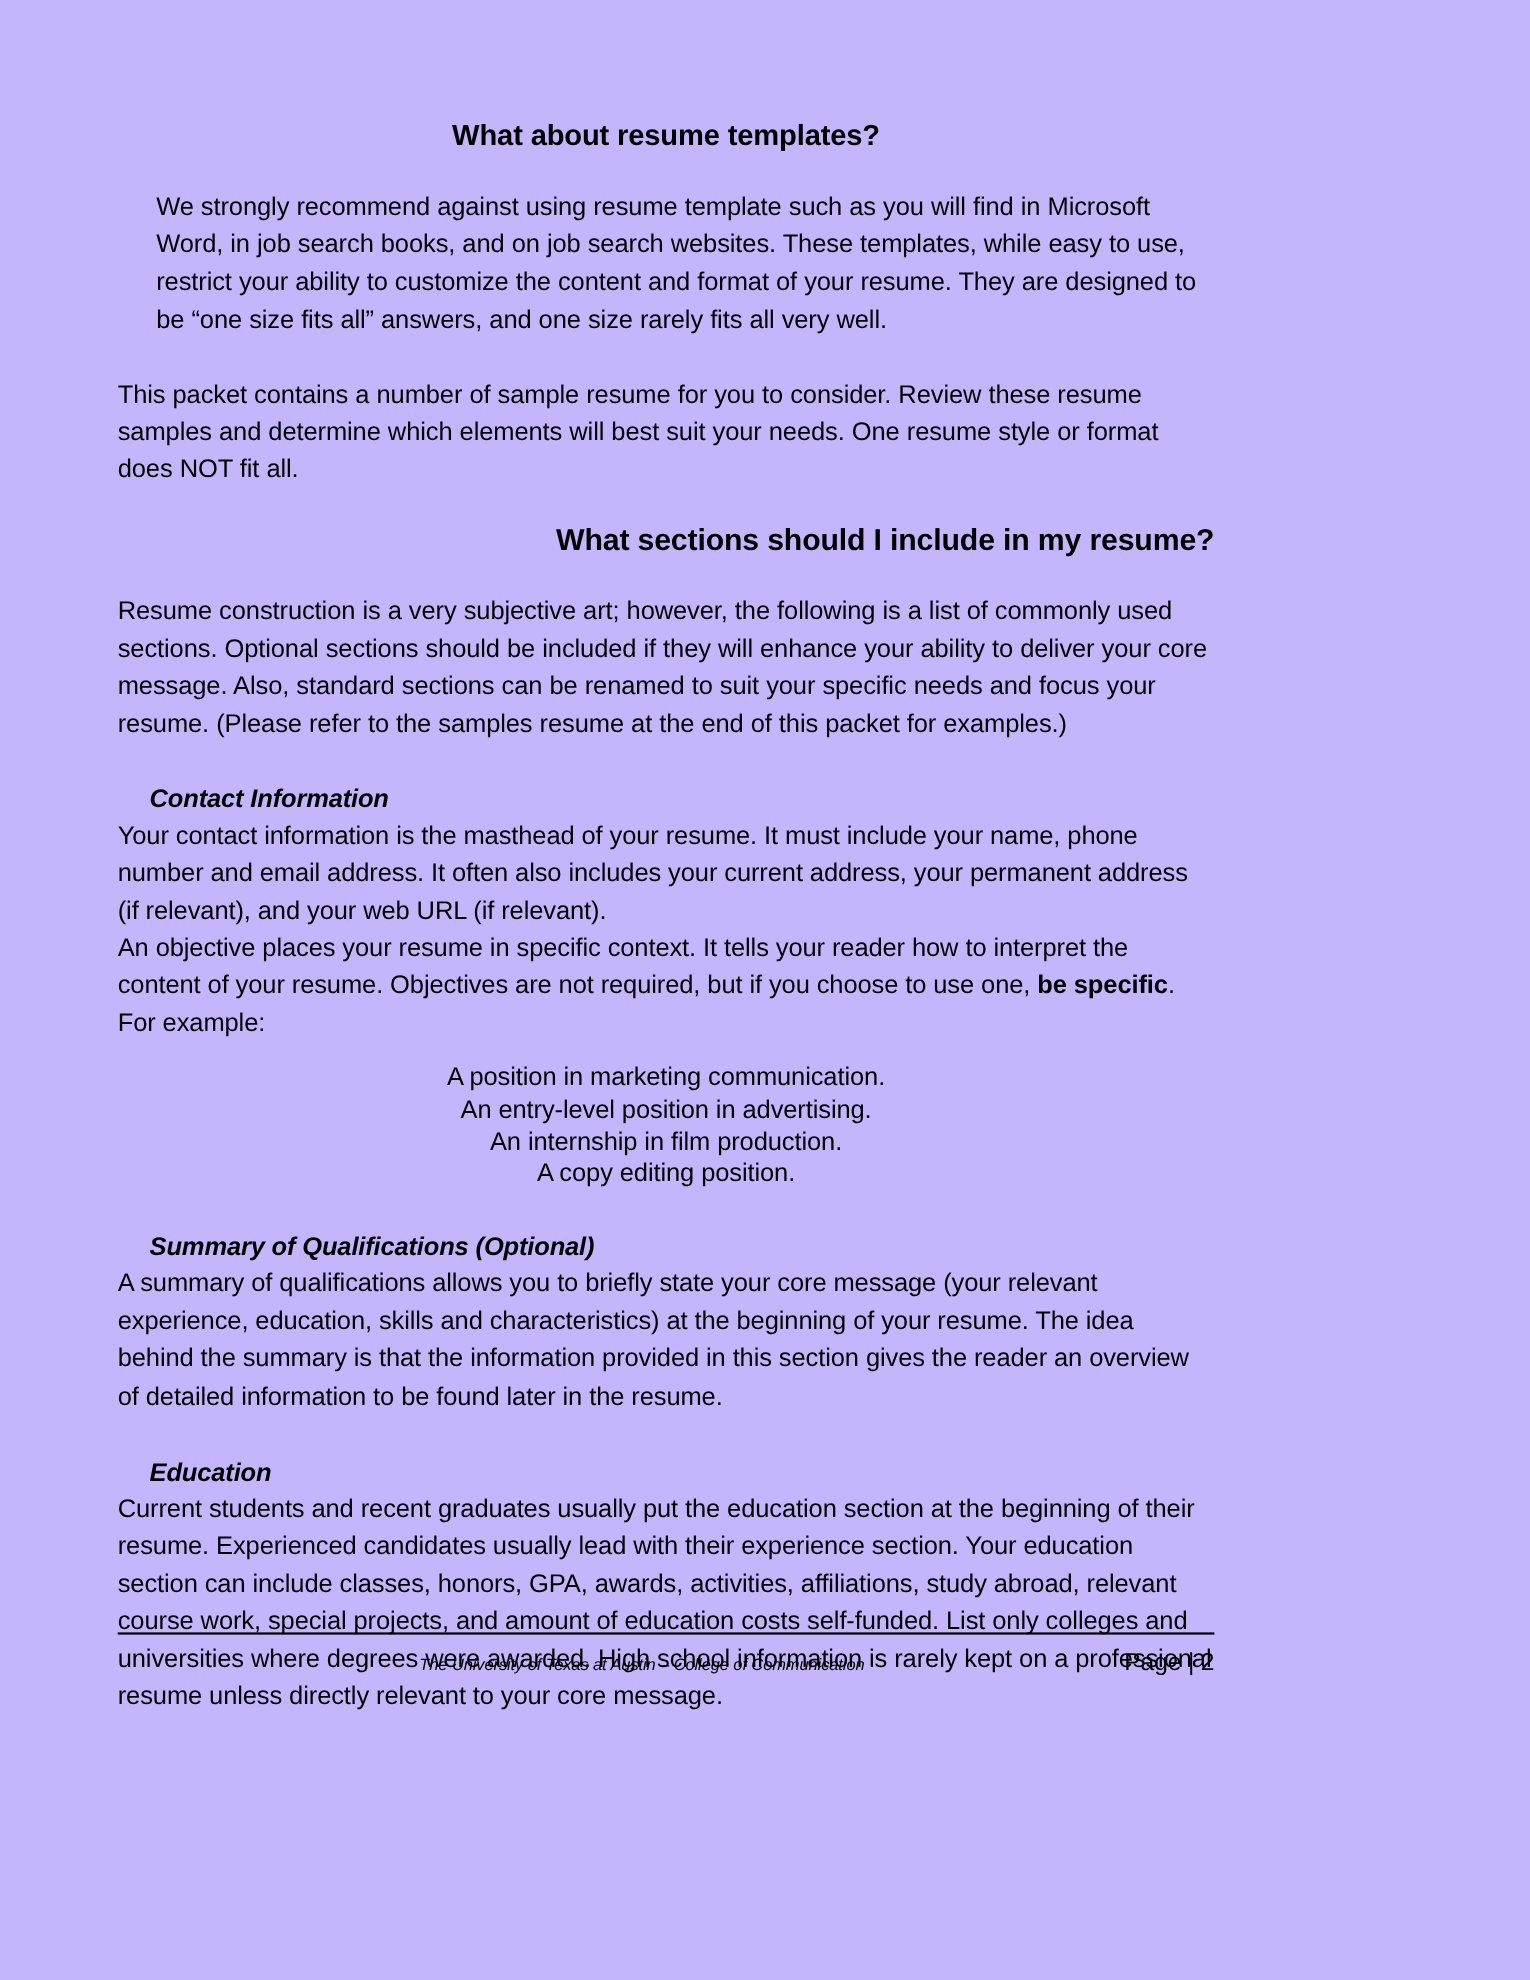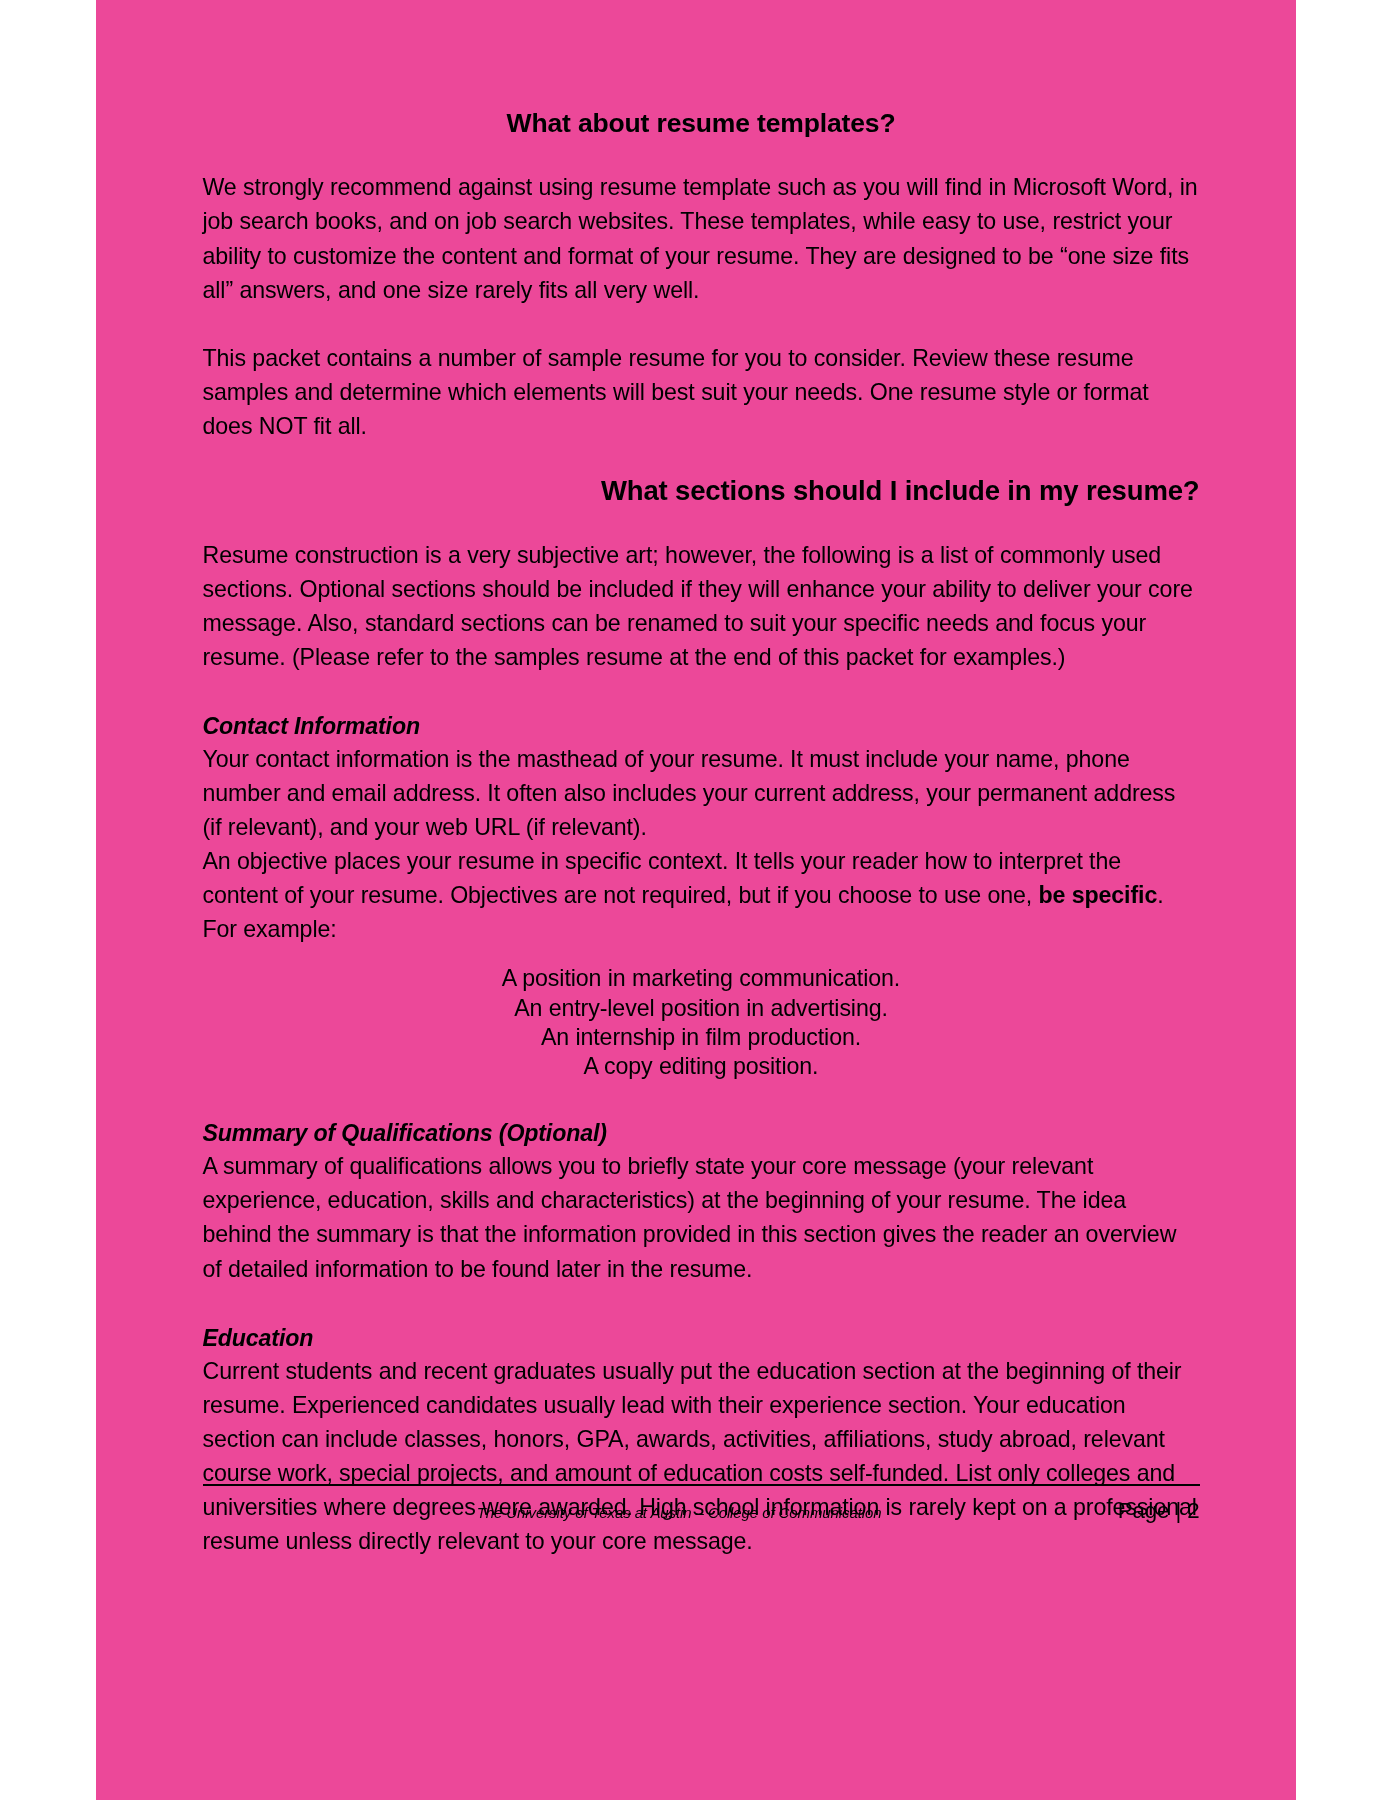--- a/index.html
+++ b/index.html
@@ -8,24 +8,24 @@
     padding: 0;
     background: #ffffff;
   }
   body {
     font-family: "Liberation Sans", "DejaVu Sans", sans-serif;
     color: #000000;
     -webkit-font-smoothing: antialiased;
   }
   .page {
     position: relative;
-    width: 1200px;
+    width: 1391px;
     height: 1800px;
     margin: 0 auto;
-    background: #ec4899;
+    background: #c4b5fd;
     box-sizing: border-box;
     overflow: hidden;
   }
   .content {
     position: absolute;
     left: 107px;
     top: 0;
     width: 997px;
   }
 
@@ -47,34 +47,34 @@
 
   
   .para {
     font-size: 23.2px;
     line-height: 34.1px;
     margin: 0;
     letter-spacing: -0.1px;
     text-align: left;
     word-spacing: 0.1px;
   }
-  .para.gap-top-1 { margin-top: 31px; }
+  .para.gap-top-1 { margin-top: 31px; margin-left: 35px; }
   .para.gap-top-2 { margin-top: 34px; }
   .para.gap-top-3 { margin-top: 30px; }
 
   
   .sub-heading {
     font-size: 23.2px;
     line-height: 32px;
     font-weight: bold;
     font-style: italic;
     margin: 0;
     letter-spacing: -0.15px;
   }
-  .sub-heading.sh-gap { margin-top: 36px; }
+  .sub-heading.sh-gap { margin-top: 36px; margin-left: 29px; }
 
   .sub-body {
     font-size: 23.2px;
     line-height: 34.1px;
     margin: 0;
     letter-spacing: -0.1px;
   }
 
   
   .example-block {

